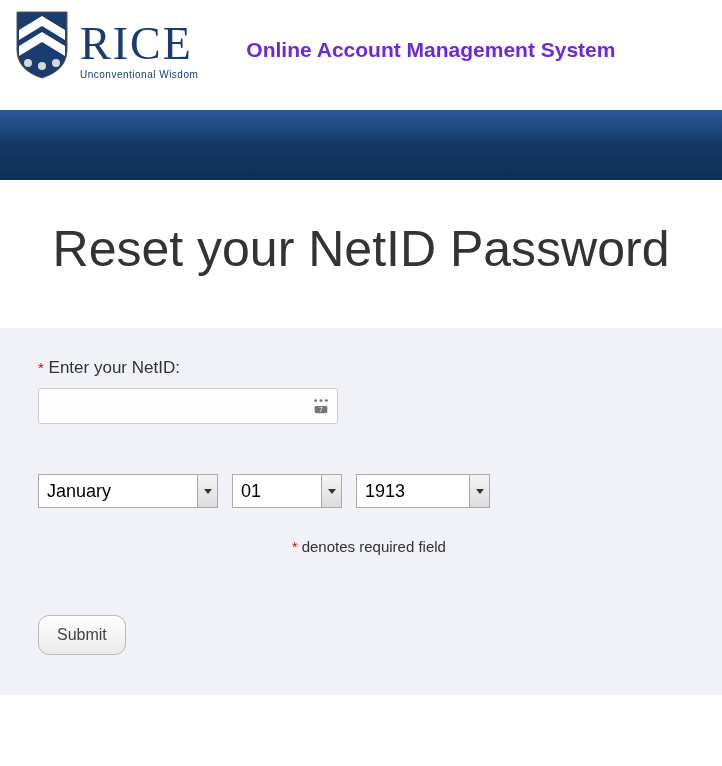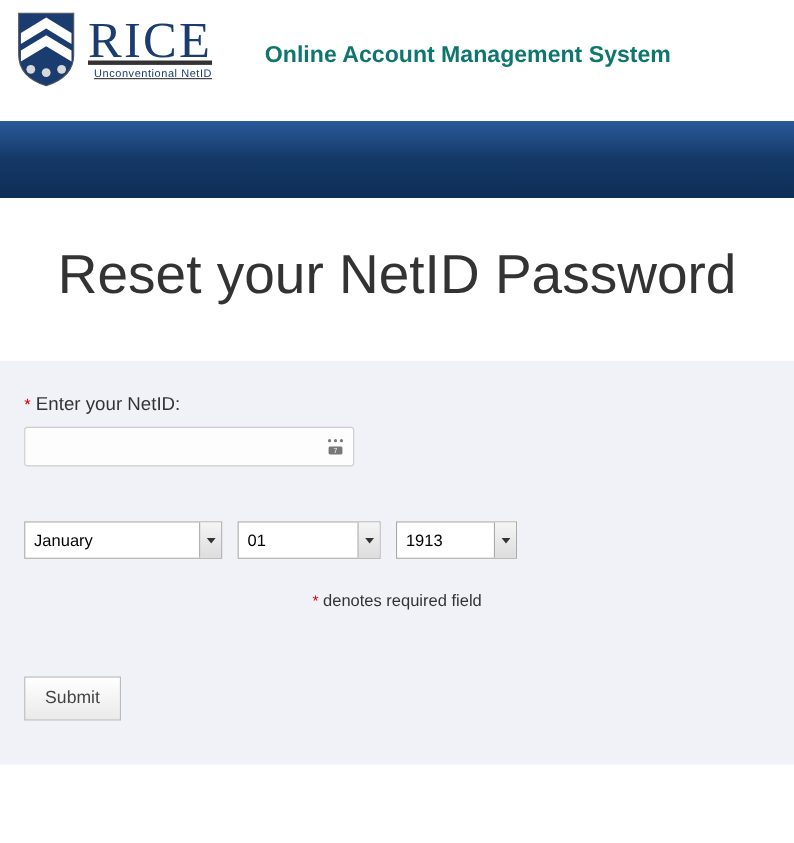--- a/index.html
+++ b/index.html
@@ -10,23 +10,22 @@
       color: #333;
     }
     .header {
       display: flex;
       align-items: center;
       padding: 10px 12px;
       gap: 18px;
     }
     .logo-group {
       display: flex;
-      align-items: flex-start;
+      align-items: flex-end;
       gap: 8px;
-      text-decoration: underline;
     }
     .shield {
       width: 60px;
       height: 70px;
     }
     .logo-text {
       display: flex;
       flex-direction: column;
       margin-top: 4px;
     }
@@ -41,21 +40,21 @@
     .tagline {
       font-size: 10px;
       color: #1a3c6e;
       letter-spacing: 0.5px;
       margin-top: 2px;
       text-align: right;
     }
     .system-title {
       font-size: 21px;
       font-weight: bold;
-      color: #0f766e;
+      color: #6d28d9;
       margin-left: 30px;
       margin-top: 10px;
     }
     .nav-bar {
       height: 70px;
       background: linear-gradient(to bottom, #2a5a9a 0%, #143866 50%, #0d2e56 100%);
       margin-top: 20px;
     }
     .content {
       padding: 40px 20px 20px 20px;
@@ -63,21 +62,21 @@
     .page-title {
       font-size: 50px;
       font-weight: 400;
       color: #333;
       text-align: center;
       margin-bottom: 50px;
       font-family: Arial, sans-serif;
     }
     .form-area {
       background: #f0f2f8;
-      padding: 30px 22px 40px 22px;
+      padding: 30px 22px 40px 38px;
       margin: 16px -20px;
     }
     .field-group {
       margin-bottom: 50px;
     }
     .field-label {
       font-size: 17px;
       color: #333;
       margin-bottom: 10px;
       display: block;
@@ -114,28 +113,28 @@
       gap: 14px;
     }
     .select-wrap {
       position: relative;
       display: inline-block;
     }
     .sel {
       height: 34px;
       border: 1px solid #aaa;
       background: #fff;
-      font-size: 15px;
+      font-size: 18px;
       padding: 2px 26px 2px 8px;
       appearance: none;
       -webkit-appearance: none;
     }
     .sel-month { width: 180px; }
-    .sel-day { width: 130px; }
-    .sel-year { width: 110px; }
+    .sel-day { width: 110px; }
+    .sel-year { width: 134px; }
     .sel-arrow {
       position: absolute;
       right: 1px;
       top: 1px;
       bottom: 1px;
       width: 20px;
       background: linear-gradient(to bottom, #f5f5f5, #ddd);
       border-left: 1px solid #aaa;
       pointer-events: none;
       display: flex;
@@ -154,42 +153,42 @@
       margin-top: 30px;
       margin-bottom: 60px;
       text-align: center;
     }
     .footnote .req-star { font-size: 14px; }
     .submit-btn {
       padding: 10px 18px;
       font-size: 16px;
       color: #444;
       border: 1px solid #bbb;
-      border-radius: 0;
+      border-radius: 11px;
       background: linear-gradient(to bottom, #ffffff, #eaeaea);
       cursor: pointer;
     }
   </style>
 </head>
 <body>
 
 <div class="header">
   <div class="logo-group">
     <svg class="shield" viewBox="0 0 60 70">
       <path d="M5 2 H55 V40 Q55 60 30 68 Q5 60 5 40 Z" fill="#1a3c6e" stroke="#555" stroke-width="1"></path>
       <path d="M7 4 H53 V39 Q53 58 30 65 Q7 58 7 39 Z" fill="#1a3c6e"></path>
       <path d="M7 20 L30 6 L53 20 L53 30 L30 16 L7 30 Z" fill="#fff"></path>
       <path d="M7 36 L30 22 L53 36 L53 46 L30 32 L7 46 Z" fill="#fff"></path>
       <circle cx="16" cy="53" r="4" fill="#d8d8d8"></circle>
       <circle cx="30" cy="56" r="4" fill="#d8d8d8"></circle>
       <circle cx="44" cy="53" r="4" fill="#d8d8d8"></circle>
     </svg>
     <div class="logo-text">
       <div class="rice-word">RICE</div>
-      <div class="tagline">Unconventional NetID</div>
+      <div class="tagline">Unconventional Wisdom</div>
     </div>
   </div>
   <div class="system-title">Online Account Management System</div>
 </div>
 
 <div class="nav-bar"></div>
 
 <div class="content">
   <h1 class="page-title">Reset your NetID Password</h1>
 

